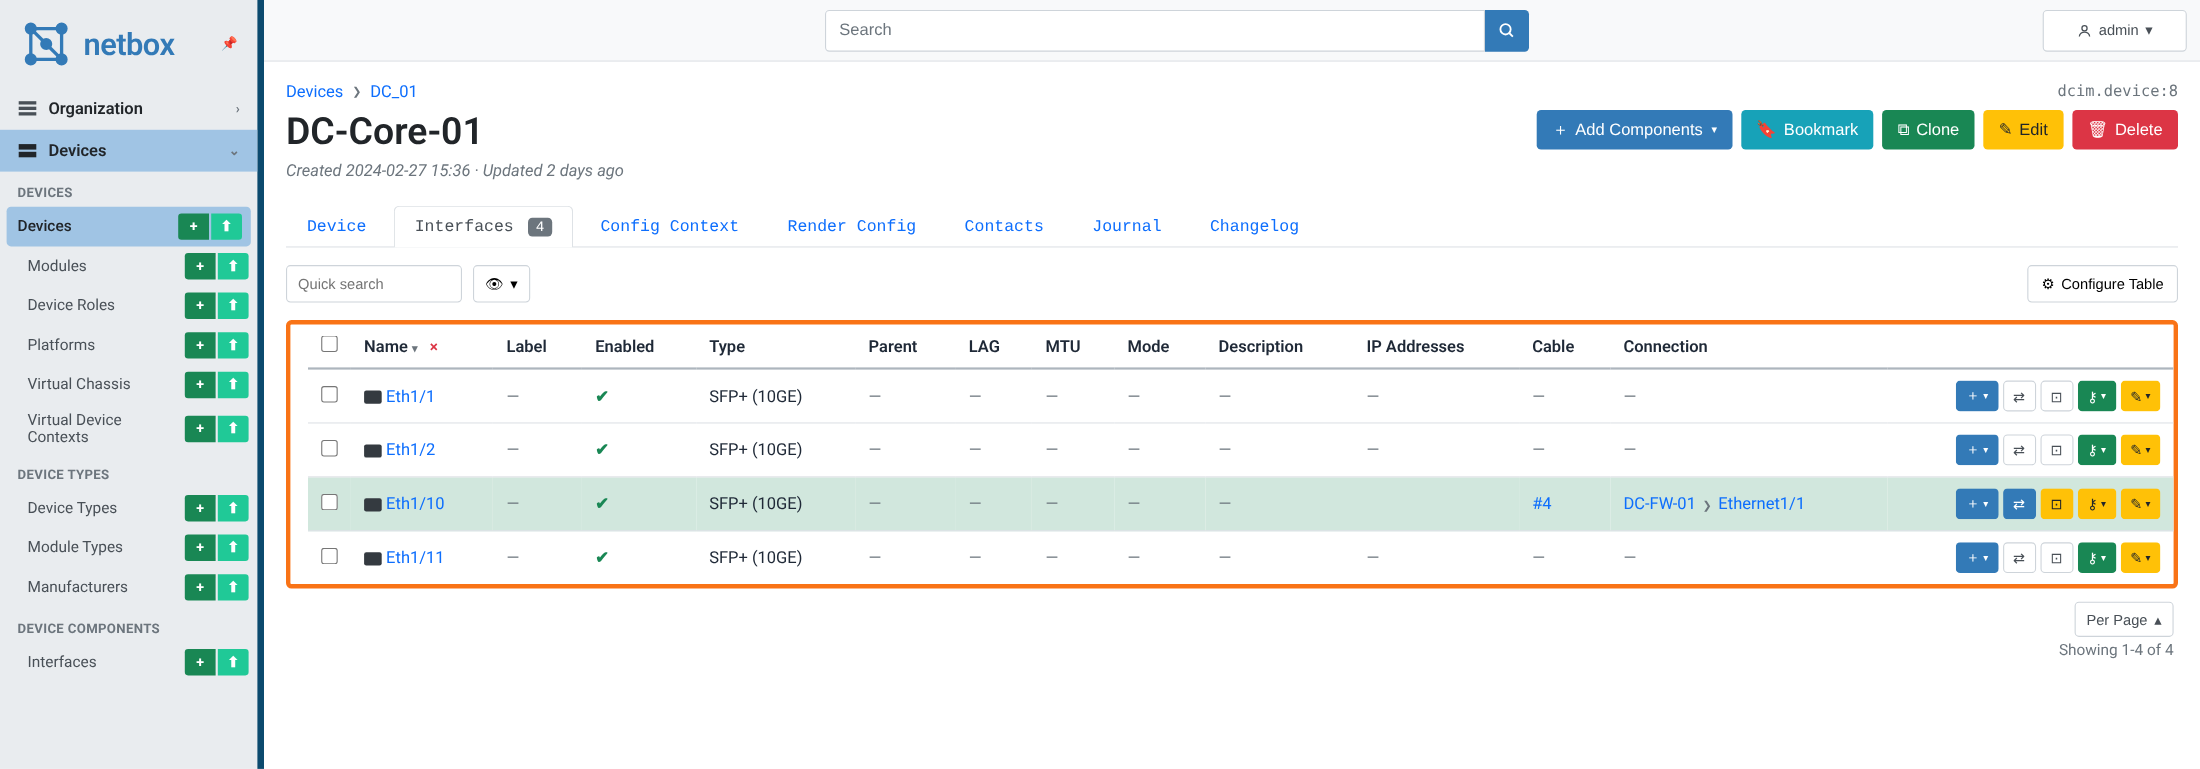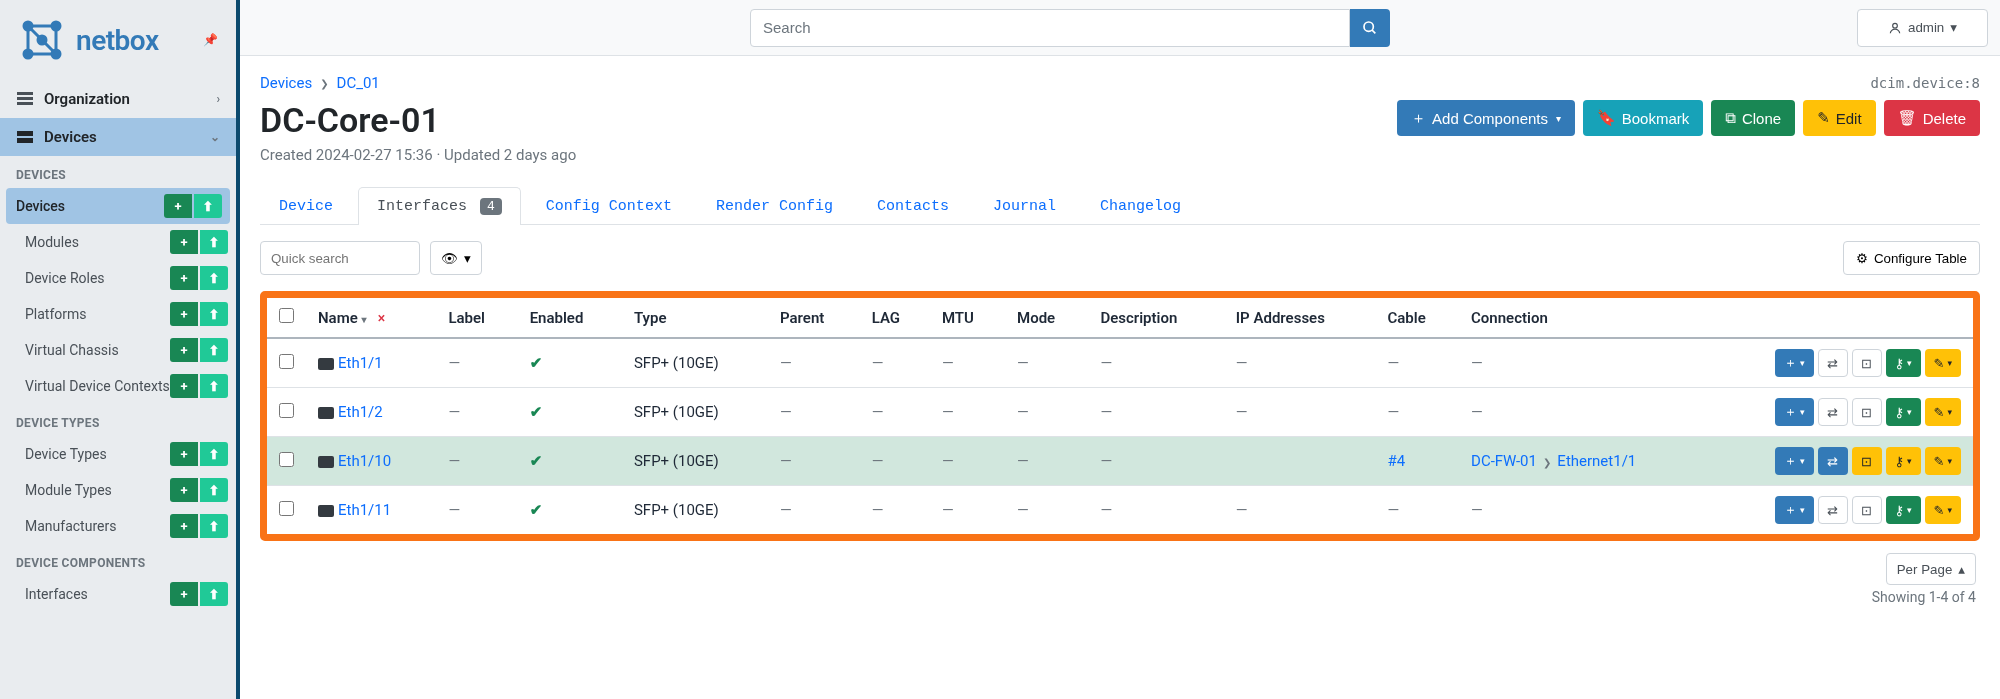--- a/index.html
+++ b/index.html
@@ -4,21 +4,21 @@
 <style>
 * { box-sizing: border-box; margin: 0; padding: 0; }
 body { font-family: -apple-system, BlinkMacSystemFont, "Segoe UI", Roboto, sans-serif; font-size: 14px; color: #1f2937; background: #fff; width: 2000px; height: 699px; overflow: hidden; }
 a { text-decoration: none; color: #0d6efd; }
 .topbar { height: 56px; background: #f8f9fa; border-bottom: 1px solid #dee2e6; display: flex; align-items: center; padding: 0 12px 0 240px; position: relative; }
 .search-wrap { margin-left: 510px; display: flex; align-items: center; }
 .search-input { width: 600px; height: 38px; border: 1px solid #ced4da; border-radius: 4px 0 0 4px; padding: 0 12px; font-size: 15px; color: #495057; }
 .search-input::placeholder { color: #6c757d; }
 .search-btn { width: 40px; height: 38px; background: #337ab7; border: none; border-radius: 0 4px 4px 0; color: #fff; display: flex; align-items: center; justify-content: center; cursor: pointer; }
 .user-btn { margin-left: auto; height: 38px; padding: 0 30px; border: 1px solid #ced4da; border-radius: 4px; background: #fff; display: flex; align-items: center; gap: 6px; color: #495057; cursor: pointer; }
-.sidebar { position: absolute; top: 0; left: 0; width: 240px; height: 699px; background: #e9ecef; border-right: 4px solid #0c4a6e; overflow: hidden; }
+.sidebar { position: absolute; top: 0; left: 0; width: 240px; height: 699px; background: #e9ecef; border-right: 6px solid #0c4a6e; overflow: hidden; }
 .logo { display: flex; align-items: center; gap: 10px; padding: 16px 18px; height: 80px; }
 .logo-mark { width: 48px; height: 48px; }
 .logo-text { color: #337ab7; font-size: 28px; font-weight: 600; letter-spacing: -0.5px; }
 .pin { color: #fd7e14; margin-left: auto; font-size: 12px; }
 .nav-group { display: flex; align-items: center; padding: 10px 16px; color: #212529; font-weight: 600; font-size: 15px; cursor: pointer; }
 .nav-group .chev { margin-left: auto; color: #6c757d; font-size: 12px; }
 .nav-group.active { background: #a0c4e4; }
 .nav-group-icon { width: 18px; height: 18px; margin-right: 10px; display: inline-flex; }
 .nav-heading { padding: 12px 16px 6px; font-size: 12px; font-weight: 700; color: #6c757d; letter-spacing: 0.3px; }
 .nav-item { display: flex; align-items: center; padding: 6px 8px 6px 14px; font-size: 14px; color: #495057; margin-left: 11px; }
@@ -36,30 +36,30 @@
 .title-row { display: flex; align-items: flex-start; margin-top: 8px; }
 .page-title { font-size: 34px; font-weight: 600; color: #212529; }
 .title-actions { margin-left: auto; display: flex; gap: 8px; }
 .btn { height: 36px; padding: 0 14px; border-radius: 4px; border: none; display: inline-flex; align-items: center; gap: 6px; font-size: 15px; font-weight: 500; cursor: pointer; color: #fff; }
 .btn-primary { background: #337ab7; }
 .btn-info { background: #17a2b8; }
 .btn-success { background: #198754; }
 .btn-warning { background: #ffc107; color: #212529; }
 .btn-danger { background: #dc3545; }
 .btn .caret { font-size: 10px; margin-left: 2px; }
-.meta { color: #6c757d; font-size: 15px; margin-top: 6px; }
+.meta { color: #6c757d; font-size: 15px; margin-top: 6px; font-style: italic; }
 .tabs { display: flex; align-items: center; gap: 6px; margin-top: 22px; border-bottom: 1px solid #dee2e6; font-family: Liberation Mono, monospace; }
 .tab { padding: 10px 18px; font-size: 15px; color: #0d6efd; cursor: pointer; border: 1px solid transparent; border-bottom: none; border-radius: 5px 5px 0 0; position: relative; bottom: -1px; }
 .tab.active { color: #495057; background: #fff; border-color: #dee2e6; }
 .tab .badge { background: #6c757d; color: #fff; border-radius: 4px; padding: 1px 7px; font-size: 13px; margin-left: 4px; }
 .toolbar { display: flex; align-items: center; gap: 10px; margin: 16px 0; }
 .quick-search { width: 160px; height: 34px; border: 1px solid #ced4da; border-radius: 4px; padding: 4px 10px; }
 .vis-btn { height: 34px; padding: 0 10px; border: 1px solid #ced4da; border-radius: 4px; background: #fff; display: flex; align-items: center; gap: 6px; cursor: pointer; }
 .config-btn { margin-left: auto; height: 34px; padding: 0 12px; border: 1px solid #ced4da; border-radius: 4px; background: #fff; display: flex; align-items: center; gap: 6px; cursor: pointer; }
-.table-wrap { border: 7px solid #f97316; border-radius: 5px; overflow: hidden; }
+.table-wrap { border: 4px solid #f97316; border-radius: 5px; overflow: hidden; padding-left: 16px; }
 table { width: 100%; border-collapse: collapse; font-size: 15px; }
 th { text-align: left; padding: 10px 12px; font-weight: 600; border-bottom: 2px solid #adb5bd; white-space: nowrap; }
 td { padding: 10px 12px; border-top: 1px solid #dee2e6; white-space: nowrap; }
 tr.highlight { background: #d1e7dd; }
 .sort-icon { font-size: 10px; color: #6c757d; }
 .remove-sort { color: #dc3545; font-size: 14px; cursor: pointer; }
 .check { color: #198754; font-weight: bold; }
 .dash { color: #6c757d; }
 .iface-icon { display: inline-block; width: 16px; height: 12px; background: #343a40; border-radius: 2px; margin-right: 4px; vertical-align: middle; }
 .row-actions { display: flex; gap: 4px; justify-content: flex-end; }

